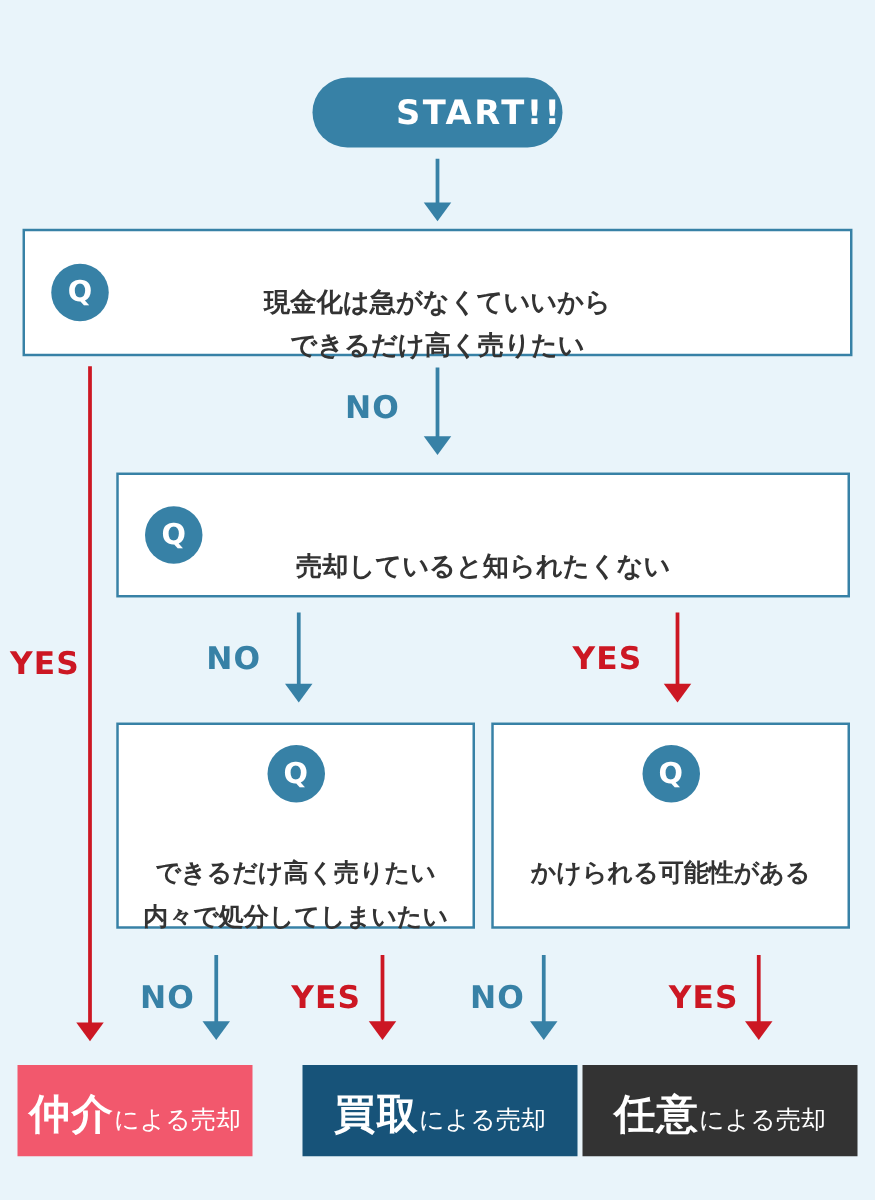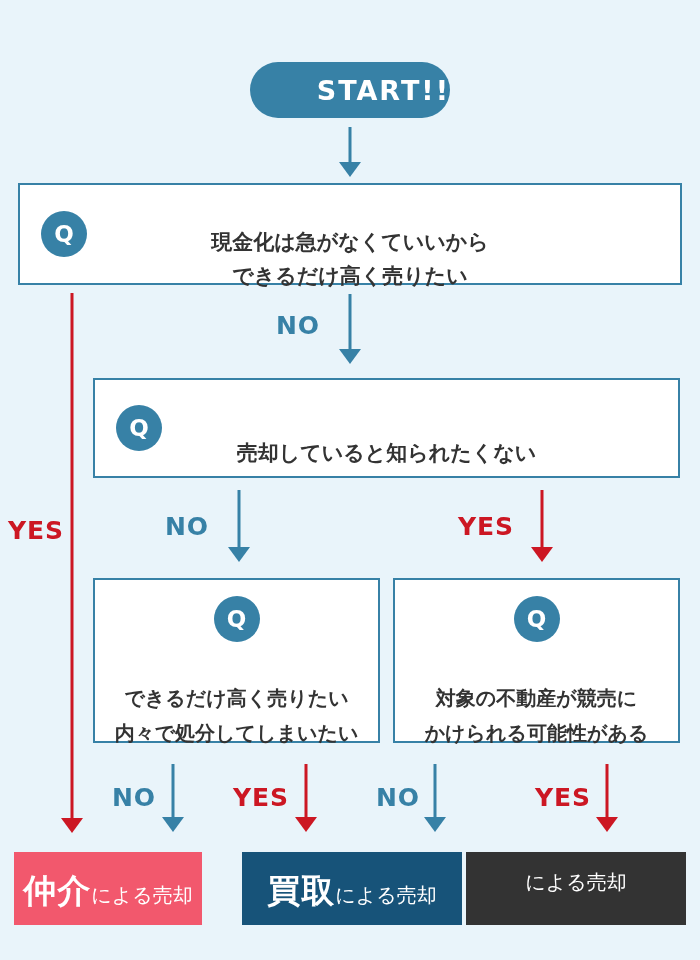--- a/index.html
+++ b/index.html
@@ -181,21 +181,20 @@
       <div>できるだけ高く売りたい</div>
       <div>内々で処分してしまいたい</div>
     </div>
   </div>
 
   <div class="qbox tall" id="qbox4">
     <span class="qbadge">
         <span>Q</span>
       </span>
     <div class="qtext">
-      <div>対象の不動産が競売に</div>
       <div>かけられる可能性がある</div>
     </div>
   </div>
 
   <div class="branch-label no" style="left:134px; top:785px;">NO</div>
   <div class="arrow teal" style="left:162px; top:764px; height:68px;">
     <span class="shaft"></span>
     <span class="head"></span>
   </div>
 
@@ -224,17 +223,18 @@
     </span>
   </div>
   <div class="result-box navy">
     <span class="inner">
       <span class="big">買取</span>
       <span class="small">による売却</span>
     </span>
   </div>
   <div class="result-box black">
     <span class="inner">
+      <span class="big">任意</span>
       <span class="small">による売却</span>
     </span>
   </div>
 
 </div>
 
 </body></html>

